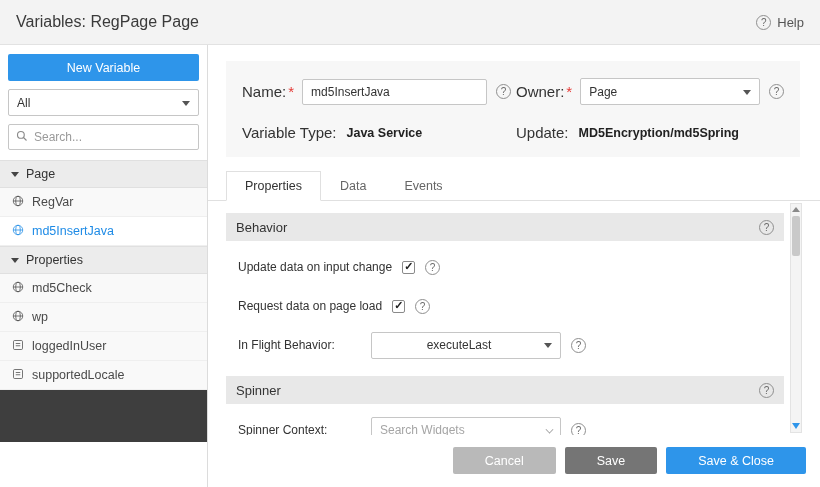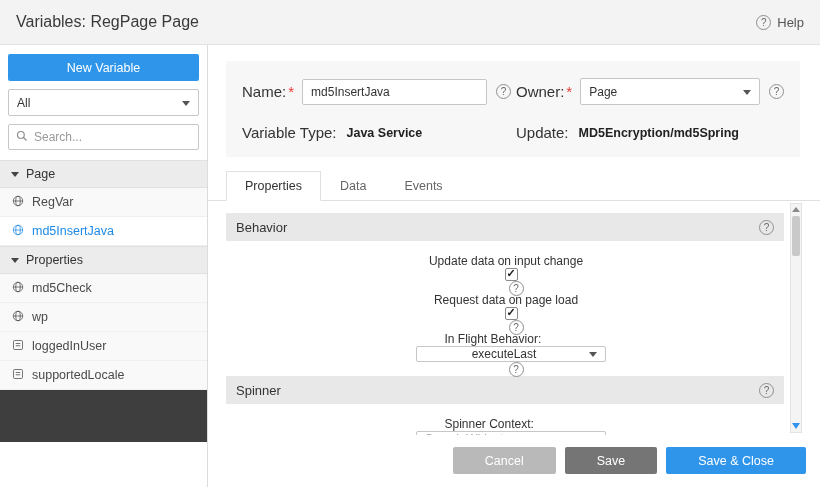--- a/index.html
+++ b/index.html
@@ -63,21 +63,21 @@
   .tabs { margin-top:14px; display:flex; padding-left:18px; border-bottom:1px solid #e0e0e0; height:30px; }
   .tab { padding:0 18px; line-height:29px; font-size:12.5px; color:#666; cursor:pointer;
          border:1px solid transparent; margin-bottom:-1px; }
   .tab.active { background:#fff; border-color:#e0e0e0; border-bottom-color:#fff; color:#333; }
 
   
   .props { position:relative; flex:1; padding:12px 36px 0 18px; overflow:hidden; }
   .section-header { height:28px; background:#e8e8e8; display:flex; align-items:center;
                     justify-content:space-between; padding:0 10px; font-size:13px; color:#333; }
   .section-header .help-icon { cursor:pointer; }
-  .prop-row { display:flex; align-items:center; margin:13px 0 13px 12px; height:26px; font-size:12px; color:#333;flex-direction:column; }
+  .prop-row { display:flex; align-items:center; margin:13px 0 13px 12px; height:26px; font-size:12px; color:#333; }
   .prop-label { width:133px; flex:none; }
   .prop-row.cbrow .prop-label { width:auto; min-width:133px; margin-right:10px; }
   .checkbox { width:13px; height:13px; border:1px solid #8a8a8a; border-radius:2px; background:#fff;
               position:relative; cursor:pointer; flex:none; }
   .checkbox.checked::after { content:"✓"; position:absolute; left:1px; top:-2px; font-size:11px; color:#222; font-weight:bold; }
   .prop-row .help-icon { margin-left:10px; cursor:pointer; }
   .prop-select { width:190px;justify-content:center; }
   .search-select { width:190px; height:26px; border:1px solid #c6c6c6; border-radius:2px; background:#fff;
                    display:flex; align-items:center; padding:0 22px 0 8px; position:relative; }
   .search-select input { border:none; outline:none; width:100%; font-size:12px; font-family:inherit; background:transparent; }

